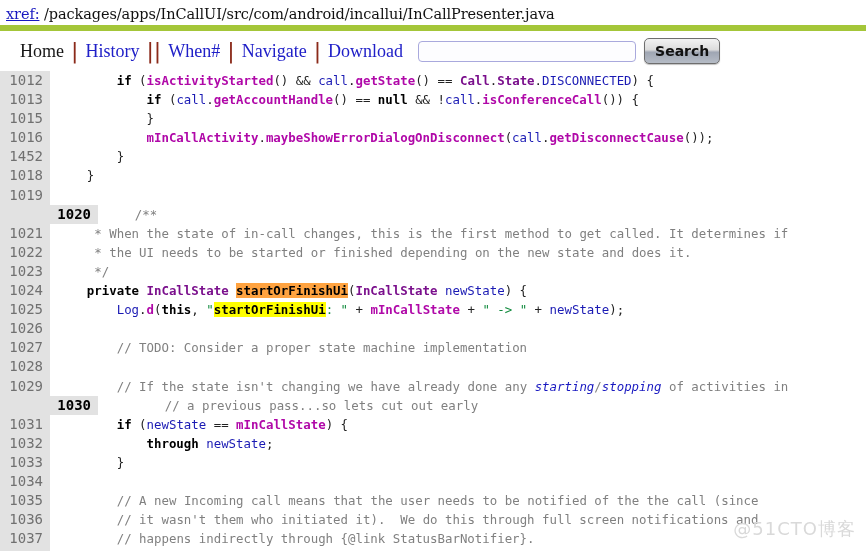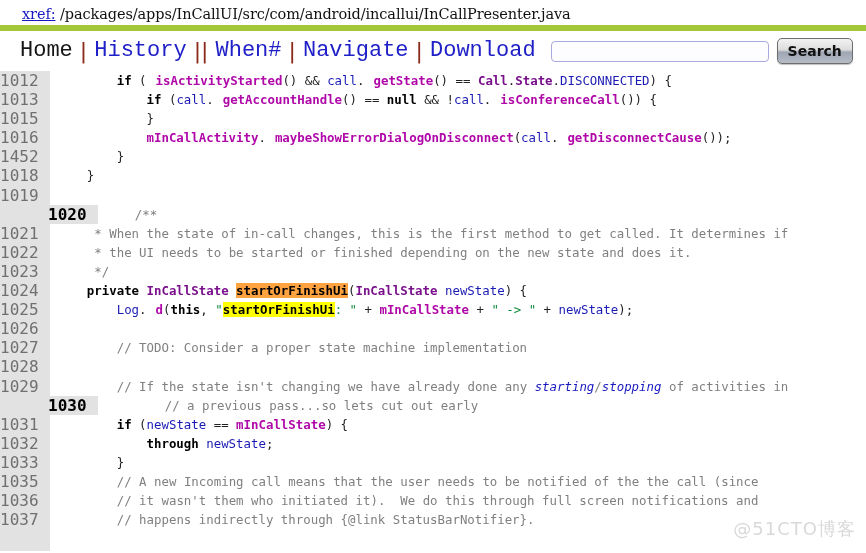--- a/index.html
+++ b/index.html
@@ -20,42 +20,41 @@
     padding: 6px 0 0 6px;
     font-family: "DejaVu Serif", serif;
     font-size: 14.5px;
     color: #1a1a1a;
     white-space: nowrap;
     letter-spacing: -0.1px;
   }
   .pathbar .xref-link {
     color: #1818c0;
     text-decoration: underline;
-    margin-left: 16px;
   }
   .pathbar .path-text { color: #111111; }
 
   .greenbar {
     height: 6px;
     background: #a4c639;
     margin-top: 3px;
     width: 866px;
   }
 
   
   .menubar {
     display: flex;
     align-items: center;
     height: 40px;
     padding-left: 13px;
     box-sizing: border-box;
   }
   .menu-link {
-    font-family: Liberation Mono, monospace;
-    font-size: 22px;
+    font-family: Liberation Serif, serif;
+    font-size: 18px;
     color: #2020c8;
     text-decoration: none;
     padding: 0 7px;
     line-height: 26px;
     white-space: nowrap;
   }
   .menu-link.current {
     color: #161616;
   }
   .menu-sep {
@@ -110,39 +109,39 @@
   .code-line {
     position: relative;
     height: 19.1px;
     white-space: pre;
     display: flex;
   }
   .lnum {
     width: 50px;
     min-width: 50px;
     text-align: right;
-    padding-right: 15px;
+    padding-right: 7px;
     box-sizing: border-box;
     color: #707070;
     background: #e2e2e2;
     font-family: "DejaVu Sans Mono", monospace;
-    font-size: 16px;
+    font-size: 14px;
     z-index: 2;
   }
   .lnum.hl { color: #000000; font-weight: bold; margin-left: 48px; }
   .ltext {
     padding-left: 7px;
     white-space: pre;
     overflow: visible;
   }
 
   
   .kw      { color: #000000; font-weight: bold; }
   .type    { color: #7a0f8c; font-weight: bold; }
-  .mth     { color: #b008a8; font-weight: bold; margin-left: 9px; }
+  .mth     { color: #b008a8; font-weight: bold; }
   .fld     { color: #b008a8; font-weight: bold; }
   .plain   { color: #1a1ab4; }
   .cmt     { color: #808080; }
   .str     { color: #0f8a3c; }
   .lnk     { color: #1818c0; font-style: italic; }
   .punc    { color: #222222; }
   .hl-orange { background: #ffa340; color: #000; font-weight: bold; }
   .hl-yellow { background: #ffff00; color: #000; font-weight: bold; }
 
   .watermark {
@@ -197,19 +196,20 @@
       <div class="code-line"><span class="lnum">1024</span><span class="ltext">    <span class="kw">private</span> <span class="type">InCallState</span> <span class="hl-orange">startOrFinishUi</span><span class="punc">(</span><span class="type">InCallState</span> <span class="plain">newState</span><span class="punc">)</span> <span class="punc">{</span></span></div>
       <div class="code-line"><span class="lnum">1025</span><span class="ltext">        <span class="plain">Log</span><span class="punc">.</span><span class="mth">d</span><span class="punc">(</span><span class="kw">this</span><span class="punc">,</span> <span class="str">"</span><span class="hl-yellow">startOrFinishUi</span><span class="str">: "</span> <span class="punc">+</span> <span class="fld">mInCallState</span> <span class="punc">+</span> <span class="str">" -&gt; "</span> <span class="punc">+</span> <span class="plain">newState</span><span class="punc">);</span></span></div>
       <div class="code-line"><span class="lnum">1026</span><span class="ltext"></span></div>
       <div class="code-line"><span class="lnum">1027</span><span class="ltext">        <span class="cmt">// </span><span class="cmt">TODO</span><span class="cmt">: </span><span class="cmt">Consider</span><span class="cmt"> </span><span class="cmt">a</span><span class="cmt"> </span><span class="cmt">proper</span><span class="cmt"> </span><span class="cmt">state</span><span class="cmt"> </span><span class="cmt">machine</span><span class="cmt"> </span><span class="cmt">implementation</span><span class="cmt"></span></span></div>
       <div class="code-line"><span class="lnum">1028</span><span class="ltext"></span></div>
       <div class="code-line"><span class="lnum">1029</span><span class="ltext">        <span class="cmt">// </span><span class="cmt">If</span><span class="cmt"> </span><span class="cmt">the</span><span class="cmt"> </span><span class="cmt">state</span><span class="cmt"> </span><span class="cmt">isn</span><span class="cmt">'</span><span class="cmt">t</span><span class="cmt"> </span><span class="cmt">changing</span><span class="cmt"> </span><span class="cmt">we</span><span class="cmt"> </span><span class="cmt">have</span><span class="cmt"> </span><span class="cmt">already</span><span class="cmt"> </span><span class="cmt">done</span><span class="cmt"> </span><span class="cmt">any</span><span class="cmt"> </span><span class="lnk">starting</span><span class="cmt">/</span><span class="lnk">stopping</span><span class="cmt"> </span><span class="cmt">of</span><span class="cmt"> </span><span class="cmt">activities</span><span class="cmt"> </span><span class="cmt">in</span><span class="cmt"></span></span></div>
       <div class="code-line"><span class="lnum hl">1030</span><span class="ltext">        <span class="cmt">// </span><span class="cmt">a</span><span class="cmt"> </span><span class="cmt">previous</span><span class="cmt"> </span><span class="cmt">pass</span><span class="cmt">...</span><span class="cmt">so</span><span class="cmt"> </span><span class="cmt">lets</span><span class="cmt"> </span><span class="cmt">cut</span><span class="cmt"> </span><span class="cmt">out</span><span class="cmt"> </span><span class="cmt">early</span><span class="cmt"></span></span></div>
       <div class="code-line"><span class="lnum">1031</span><span class="ltext">        <span class="kw">if</span> <span class="punc">(</span><span class="plain">newState</span> <span class="punc">==</span> <span class="fld">mInCallState</span><span class="punc">)</span> <span class="punc">{</span></span></div>
       <div class="code-line"><span class="lnum">1032</span><span class="ltext">            <span class="kw">through</span> <span class="plain">newState</span><span class="punc">;</span></span></div>
       <div class="code-line"><span class="lnum">1033</span><span class="ltext">        <span class="punc">}</span></span></div>
+      <div class="code-line"><span class="lnum">1034</span><span class="ltext"></span></div>
       <div class="code-line"><span class="lnum">1035</span><span class="ltext">        <span class="cmt">// </span><span class="cmt">A</span><span class="cmt"> </span><span class="cmt">new</span><span class="cmt"> </span><span class="cmt">Incoming</span><span class="cmt"> </span><span class="cmt">call</span><span class="cmt"> </span><span class="cmt">means</span><span class="cmt"> </span><span class="cmt">that</span><span class="cmt"> </span><span class="cmt">the</span><span class="cmt"> </span><span class="cmt">user</span><span class="cmt"> </span><span class="cmt">needs</span><span class="cmt"> </span><span class="cmt">to</span><span class="cmt"> </span><span class="cmt">be</span><span class="cmt"> </span><span class="cmt">notified</span><span class="cmt"> </span><span class="cmt">of</span><span class="cmt"> </span><span class="cmt">the</span><span class="cmt"> </span><span class="cmt">the</span><span class="cmt"> </span><span class="cmt">call</span><span class="cmt"> (</span><span class="cmt">since</span><span class="cmt"></span></span></div>
       <div class="code-line"><span class="lnum">1036</span><span class="ltext">        <span class="cmt">// </span><span class="cmt">it</span><span class="cmt"> </span><span class="cmt">wasn</span><span class="cmt">'</span><span class="cmt">t</span><span class="cmt"> </span><span class="cmt">them</span><span class="cmt"> </span><span class="cmt">who</span><span class="cmt"> </span><span class="cmt">initiated</span><span class="cmt"> </span><span class="cmt">it</span><span class="cmt">).  </span><span class="cmt">We</span><span class="cmt"> </span><span class="cmt">do</span><span class="cmt"> </span><span class="cmt">this</span><span class="cmt"> </span><span class="cmt">through</span><span class="cmt"> </span><span class="cmt">full</span><span class="cmt"> </span><span class="cmt">screen</span><span class="cmt"> </span><span class="cmt">notifications</span><span class="cmt"> </span><span class="cmt">and</span><span class="cmt"></span></span></div>
       <div class="code-line"><span class="lnum">1037</span><span class="ltext">        <span class="cmt">// </span><span class="cmt">happens</span><span class="cmt"> </span><span class="cmt">indirectly</span><span class="cmt"> </span><span class="cmt">through</span><span class="cmt"> {@</span><span class="cmt">link</span><span class="cmt"> </span><span class="cmt">StatusBarNotifier</span><span class="cmt">}.</span></span></div>
     </div>
 </div>
 
 <div class="watermark">@51CTO博客</div>
 
 </body></html>

